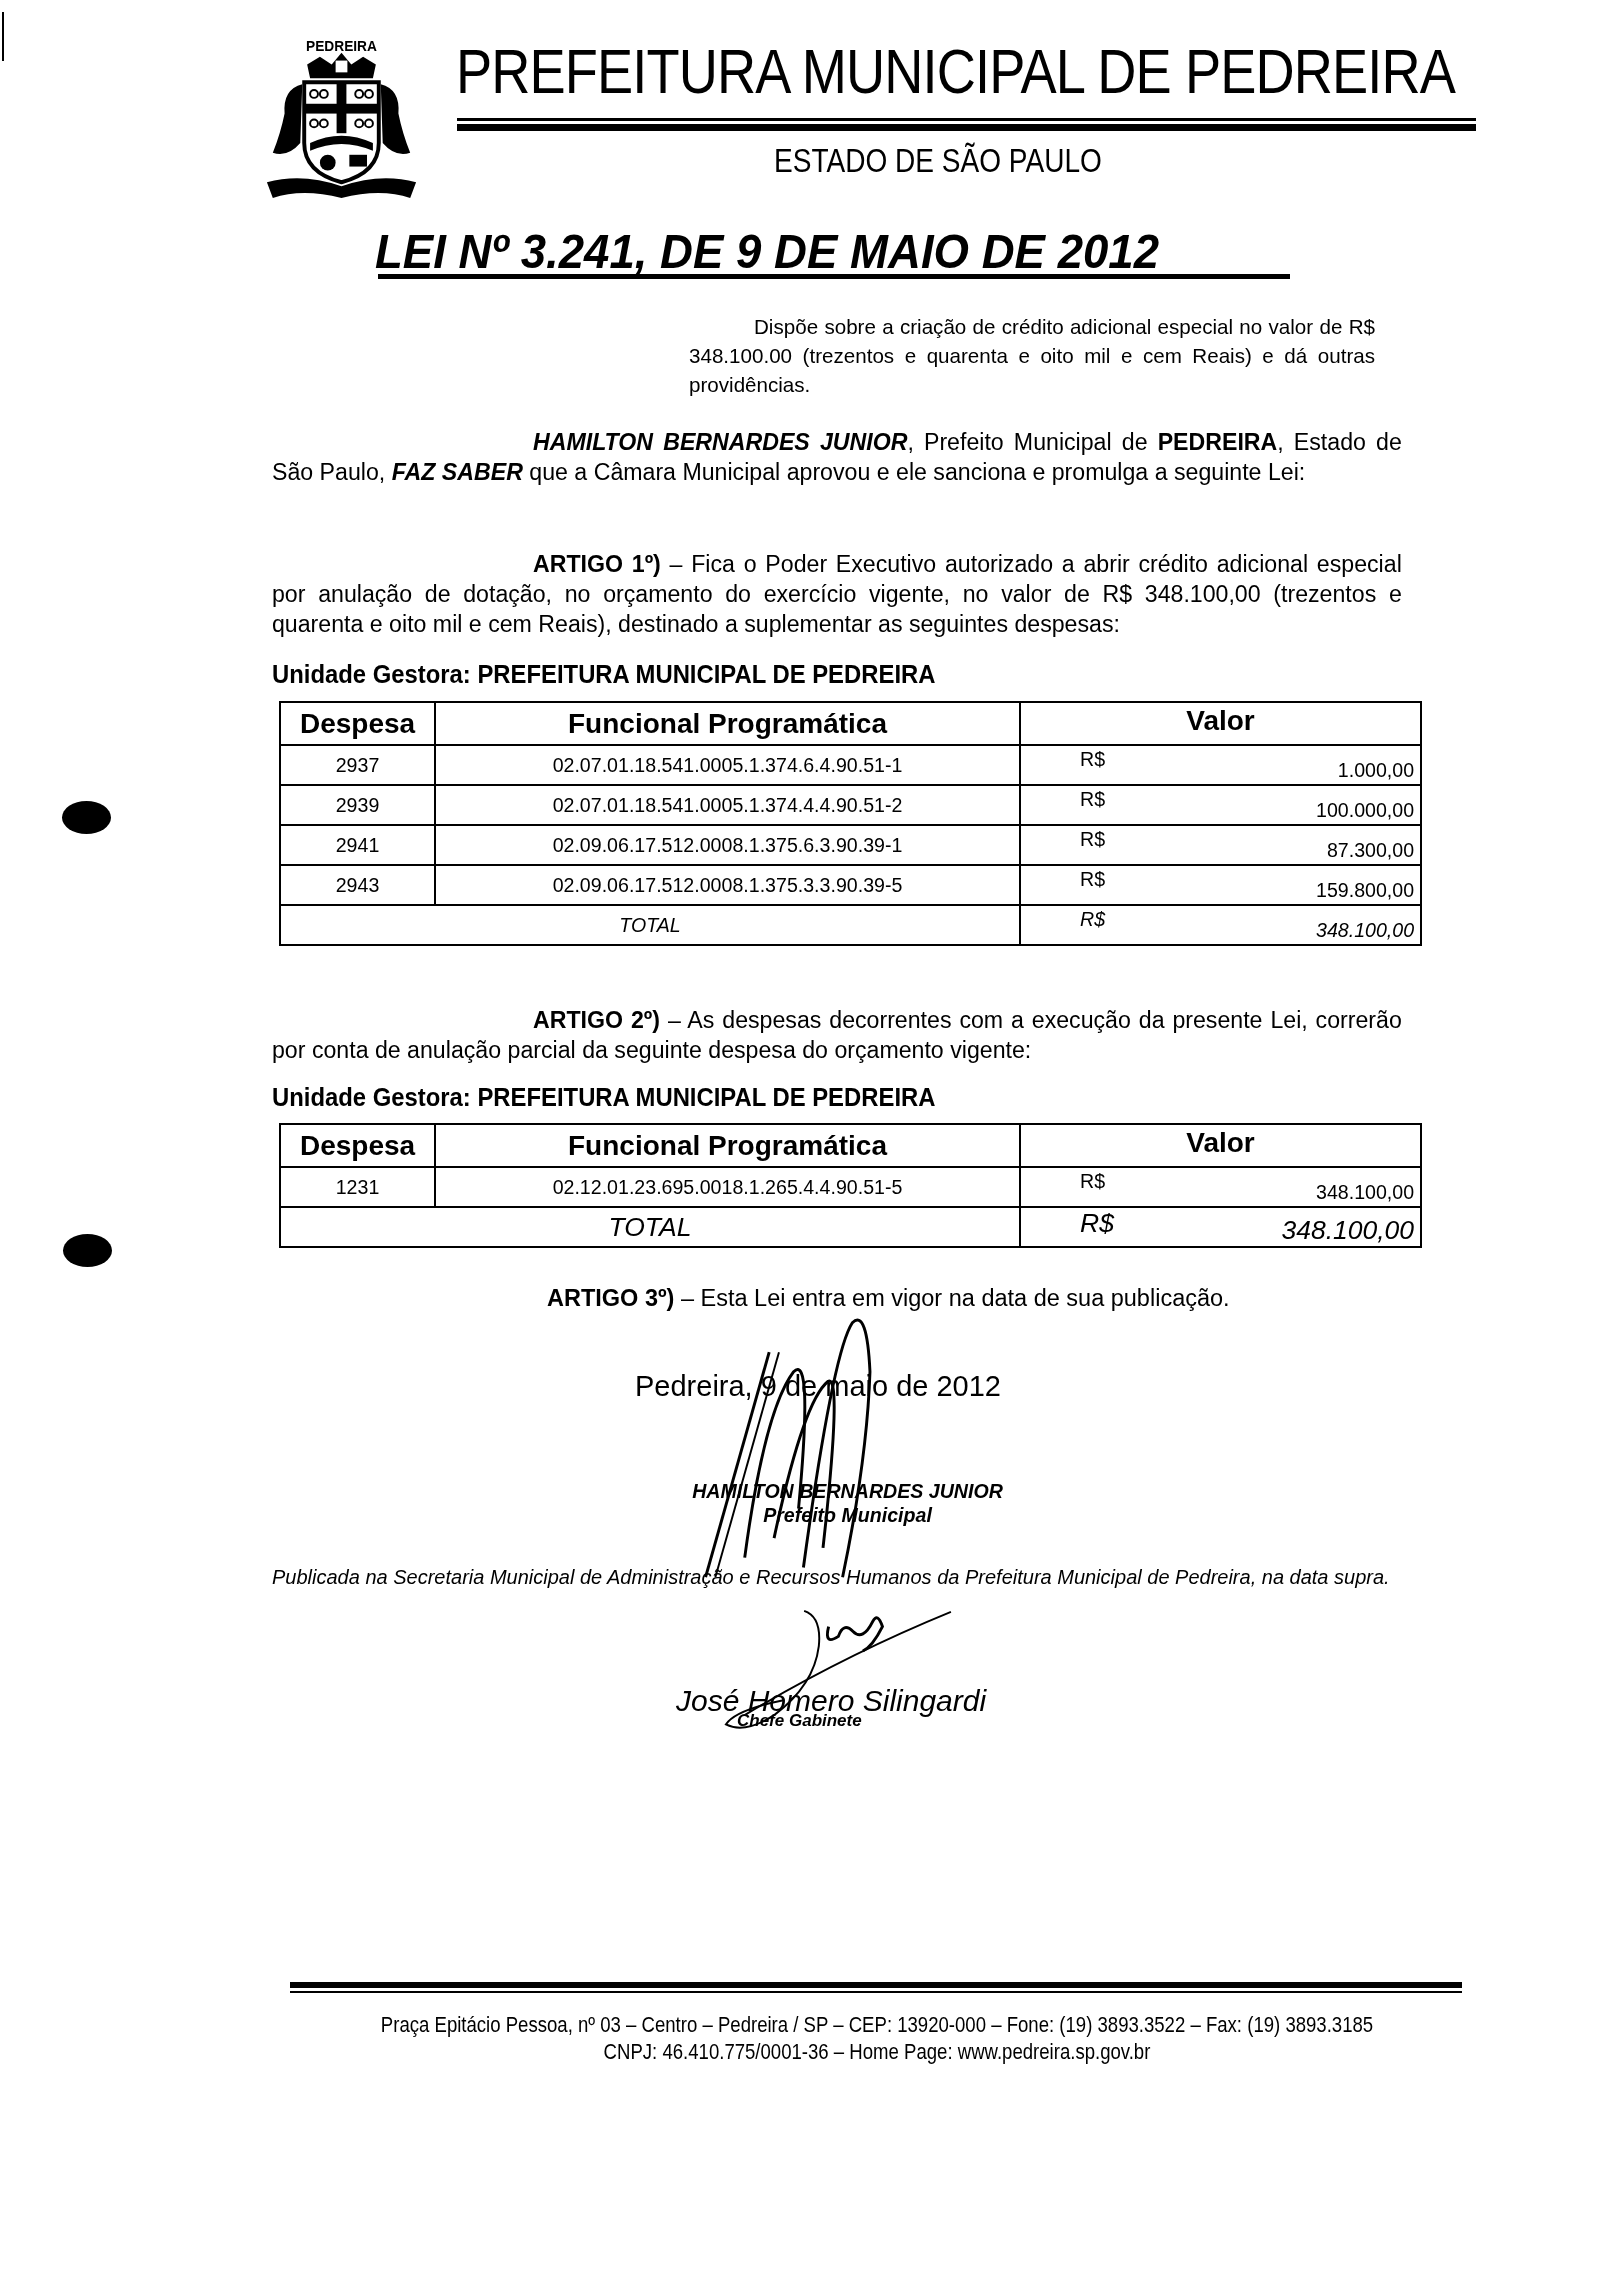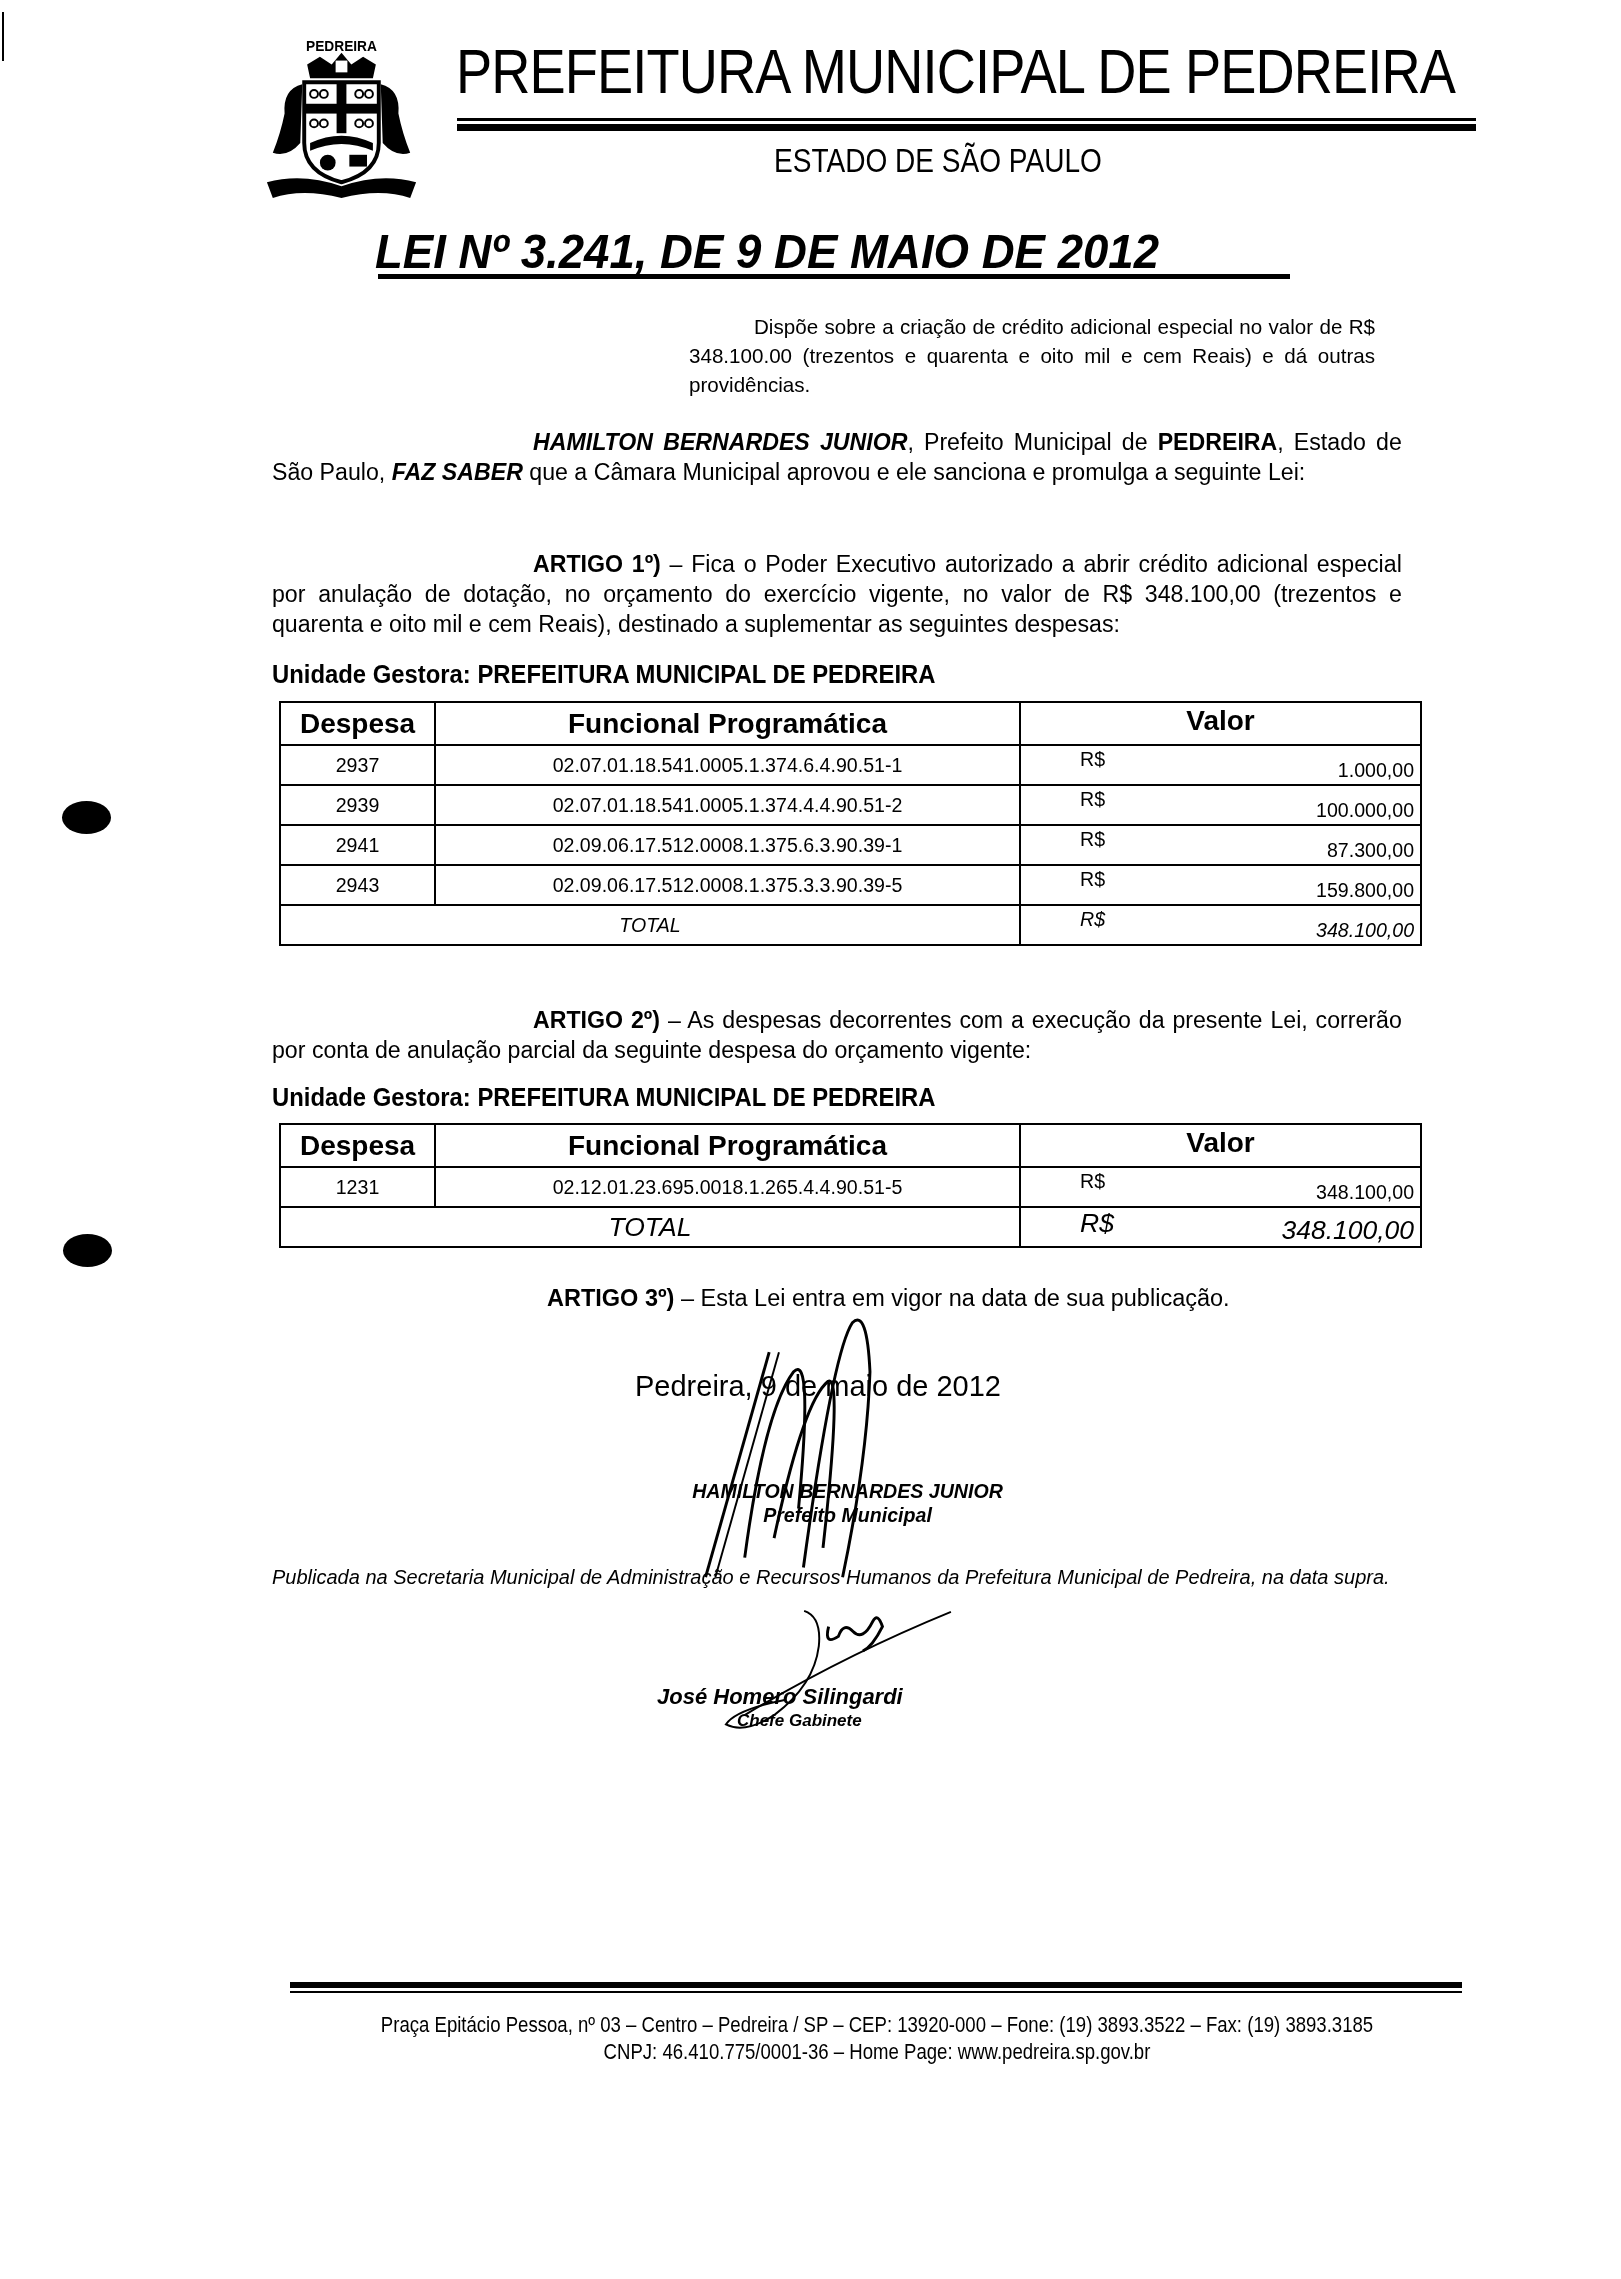--- a/index.html
+++ b/index.html
@@ -83,21 +83,21 @@
     white-space: nowrap; width: 343px; text-align: center;
   }
   .mayor-title {
     left: 676px; top: 1504px; font-size: 19.6px; font-weight: bold; font-style: italic;
     white-space: nowrap; width: 343px; text-align: center;
   }
   .published {
     left: 272px; top: 1566px; width: 1147px; font-size: 20px; line-height: 23.5px;
     font-style: italic; text-align: justify;
   }
-  .chief-name { left: 657px; top: 1684px; font-size: 22px; font-weight: bold; font-style: italic; white-space: nowrap; }
+  .chief-name { left: 676px; top: 1684px; font-size: 30px; font-weight: normal; font-style: italic; white-space: nowrap; }
   .chief-title { left: 737px; top: 1711px; font-size: 17px; font-weight: bold; font-style: italic; white-space: nowrap; }
 
   .signature { pointer-events: none; }
 
   
   .footer-rule-thick { left: 290px; top: 1982px; width: 1172px; height: 5.9px; background: #000; }
   .footer-rule-thin { left: 290px; top: 1991px; width: 1172px; height: 2px; background: #000; }
   .footer-line1 {
     left: 294px; top: 2012px; width: 1166px; font-size: 21.6px; text-align: center; white-space: nowrap;
     transform: scaleX(0.86); transform-origin: center top;

